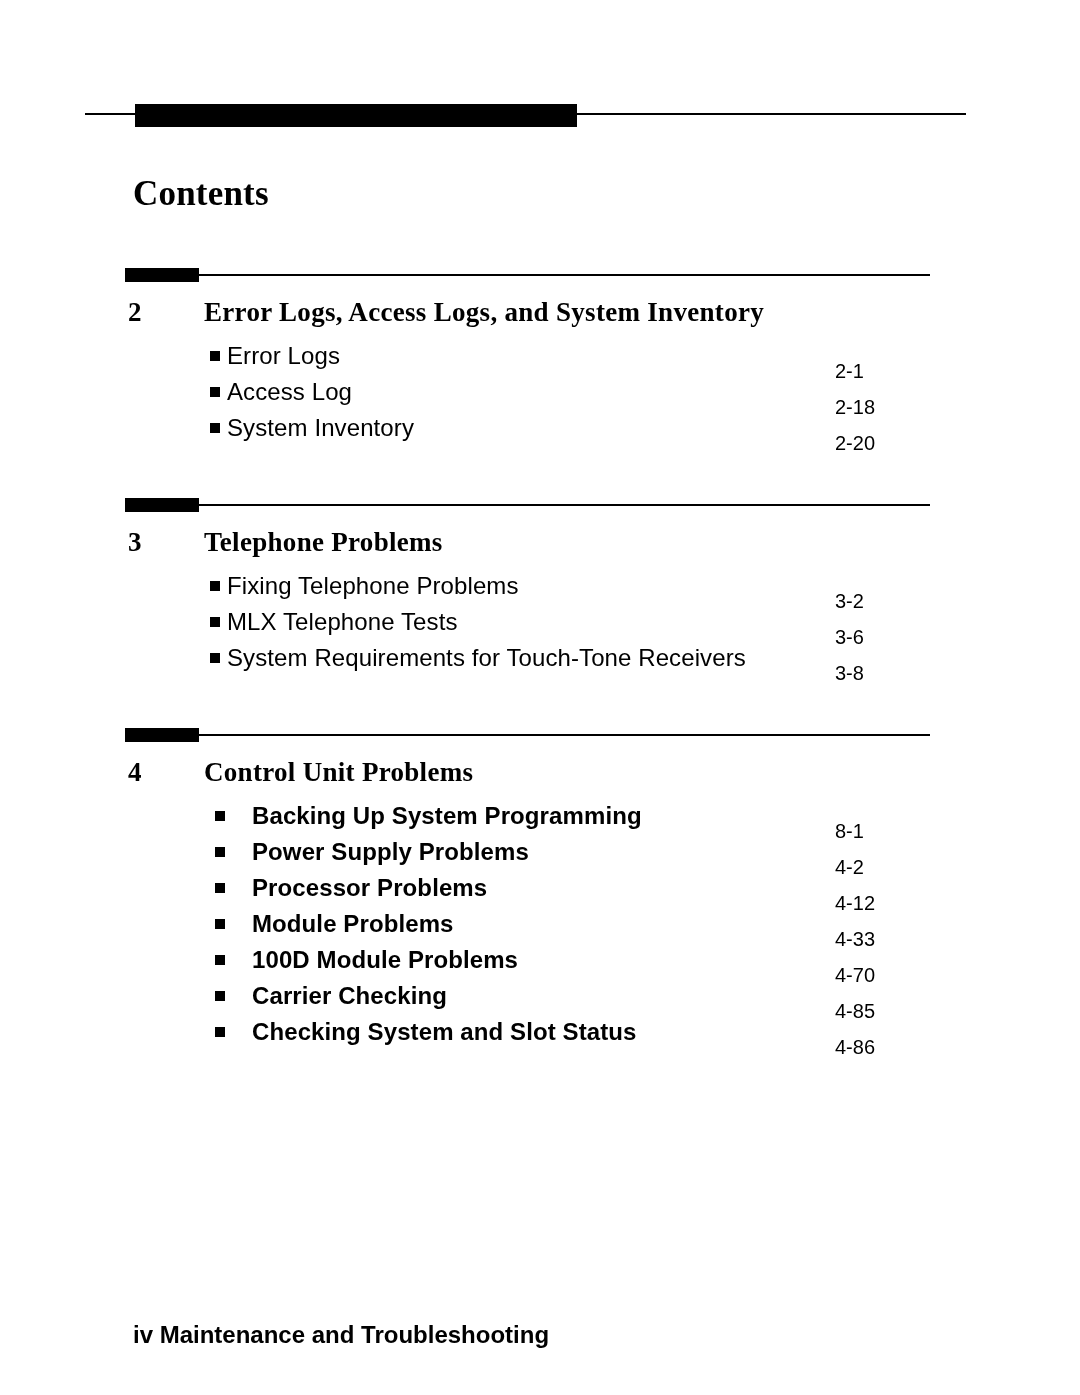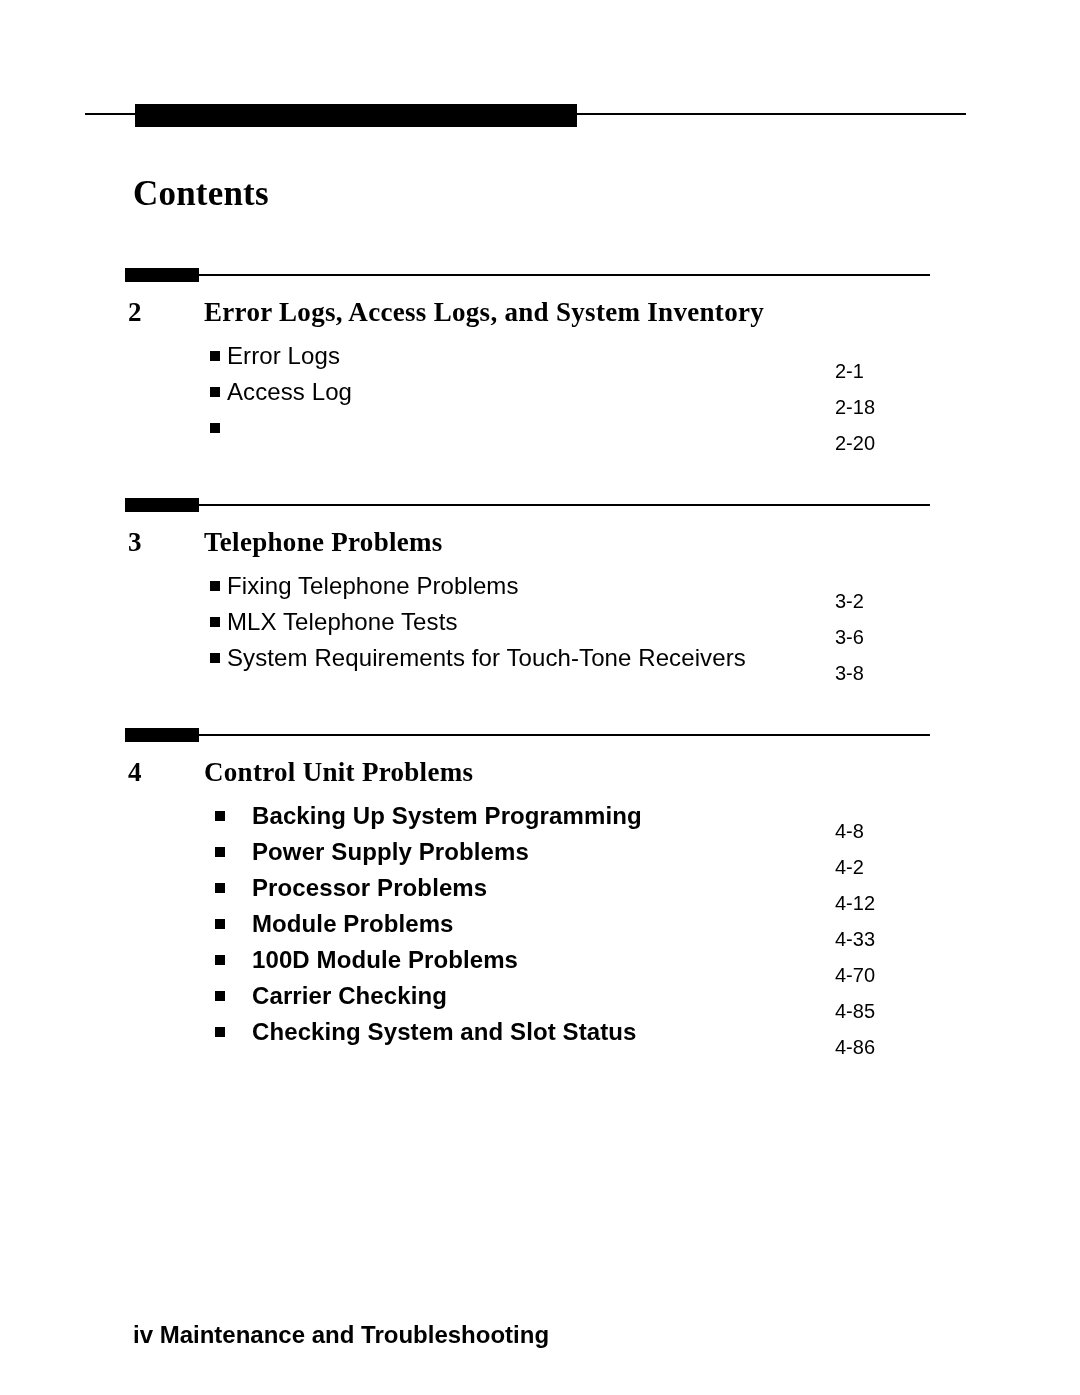--- a/index.html
+++ b/index.html
@@ -204,20 +204,21 @@
             <span class="entry-label">Error  Logs</span>
             <span class="entry-page">2-1</span>
           </div>
           <div class="entry">
             <span class="entry-bullet"></span>
             <span class="entry-label">Access  Log</span>
             <span class="entry-page">2-18</span>
           </div>
           <div class="entry">
             <span class="entry-bullet"></span>
+            <span class="entry-label">System  Inventory</span>
             <span class="entry-page">2-20</span>
           </div>
         </div>
       </div>
       <div class="chapter" style="top: 498px;">
         <div class="chapter-rule-wrap">
           <div class="chapter-rule-line"></div>
           <div class="chapter-rule-block"></div>
         </div>
         <div class="chapter-head">
@@ -248,21 +249,21 @@
           <div class="chapter-rule-block"></div>
         </div>
         <div class="chapter-head">
           <span class="chapter-num">4</span>
           <span class="chapter-title">Control  Unit  Problems</span>
         </div>
         <div class="entries style-wide">
           <div class="entry">
             <span class="entry-bullet"></span>
             <span class="entry-label">Backing Up System Programming</span>
-            <span class="entry-page">4-8</span>
+            <span class="entry-page">8-1</span>
           </div>
           <div class="entry">
             <span class="entry-bullet"></span>
             <span class="entry-label">Power  Supply  Problems</span>
             <span class="entry-page">4-2</span>
           </div>
           <div class="entry">
             <span class="entry-bullet"></span>
             <span class="entry-label">Processor  Problems</span>
             <span class="entry-page">4-12</span>

